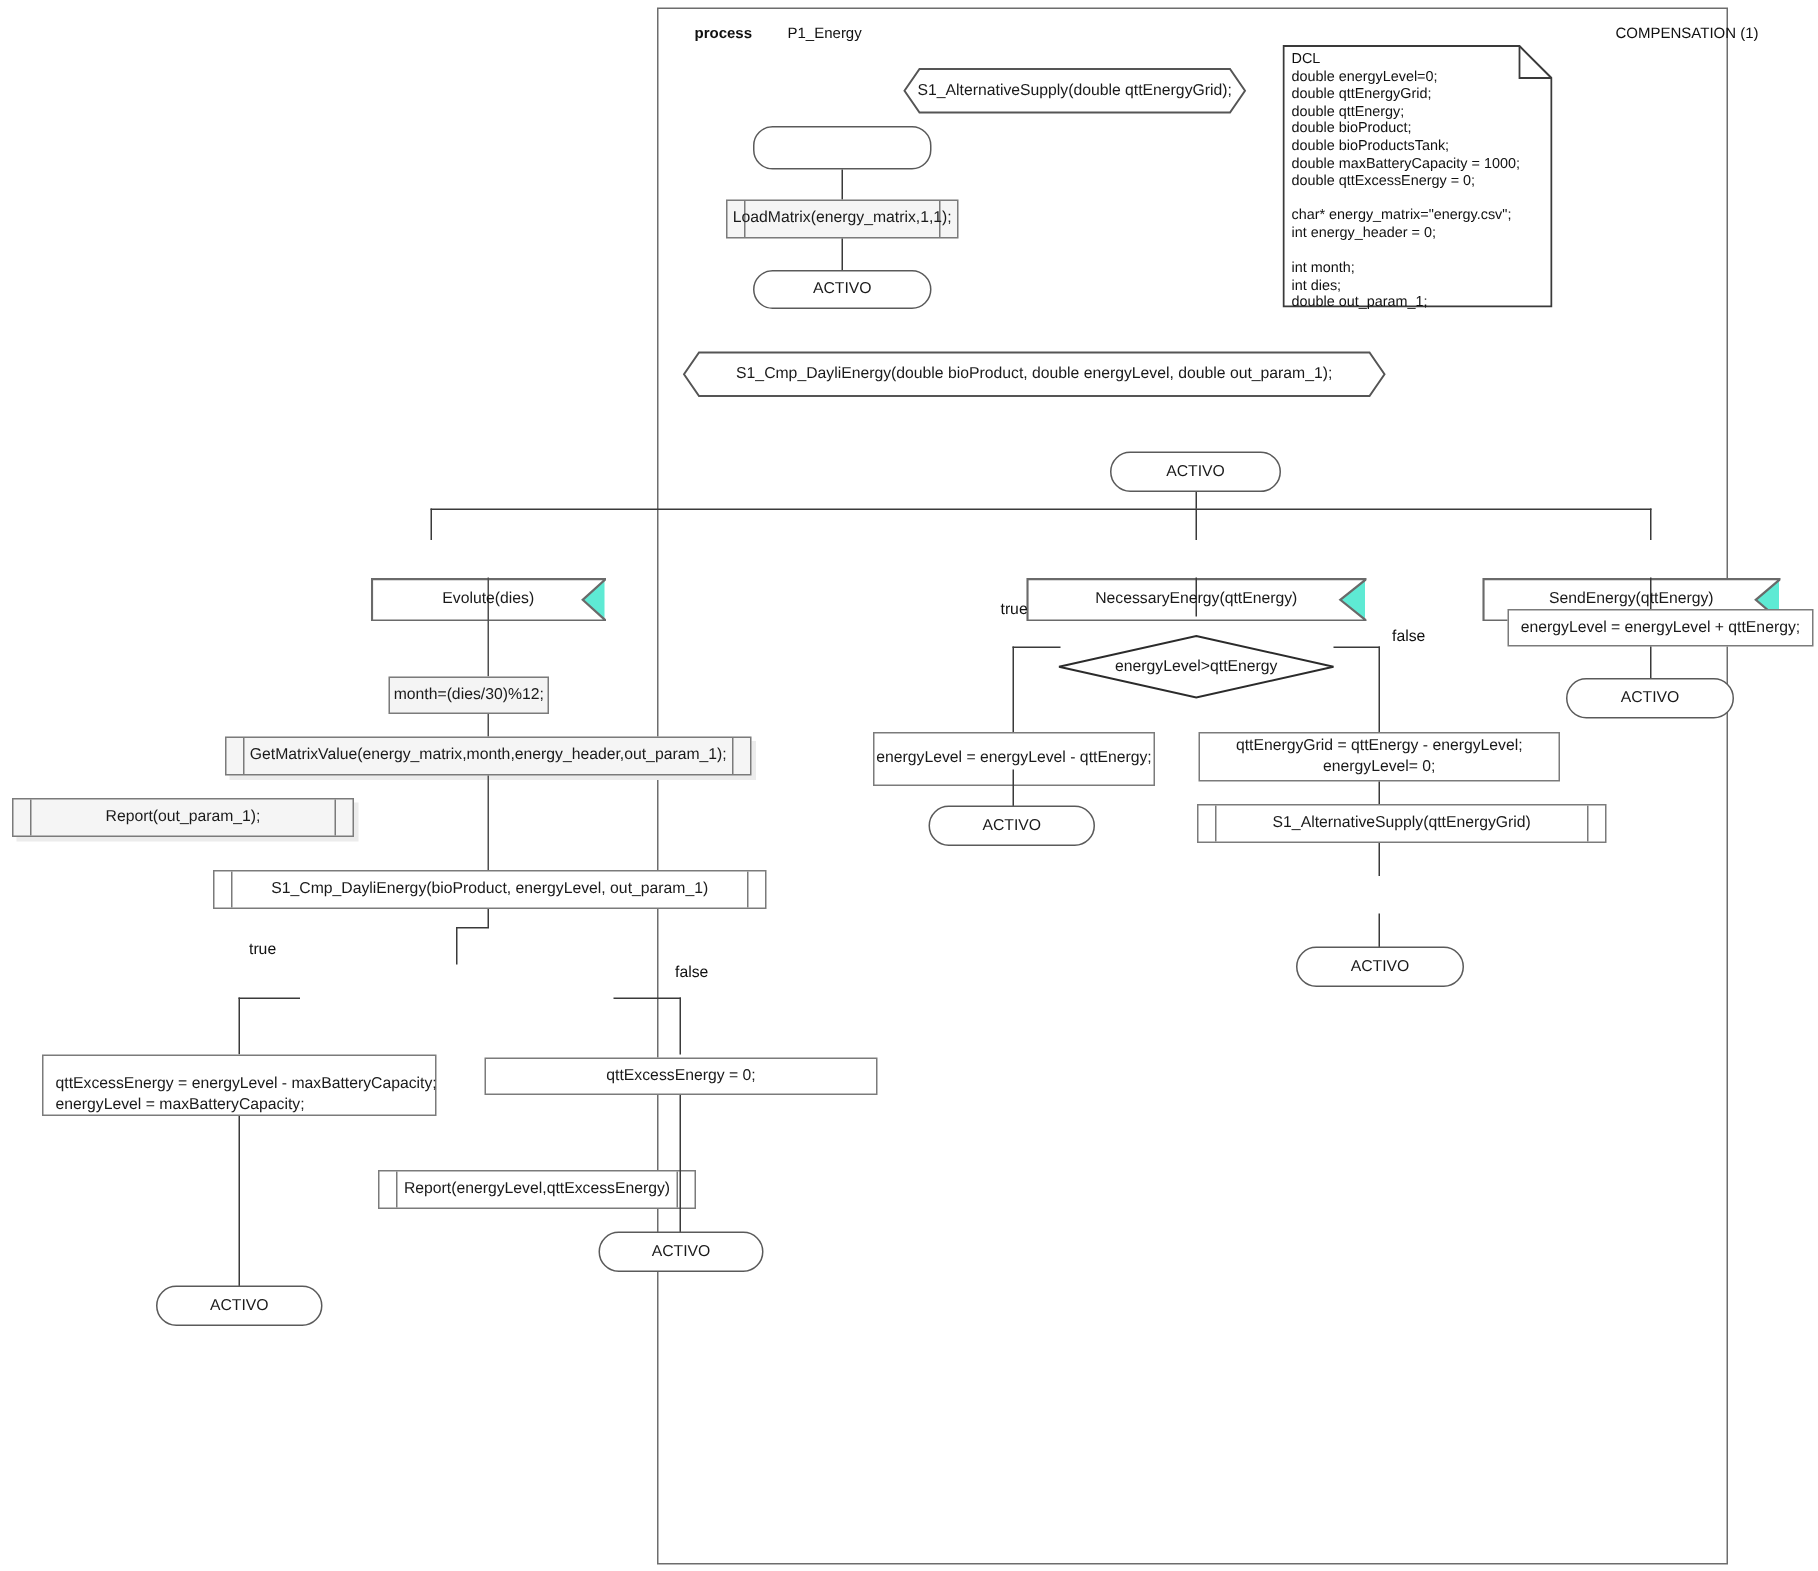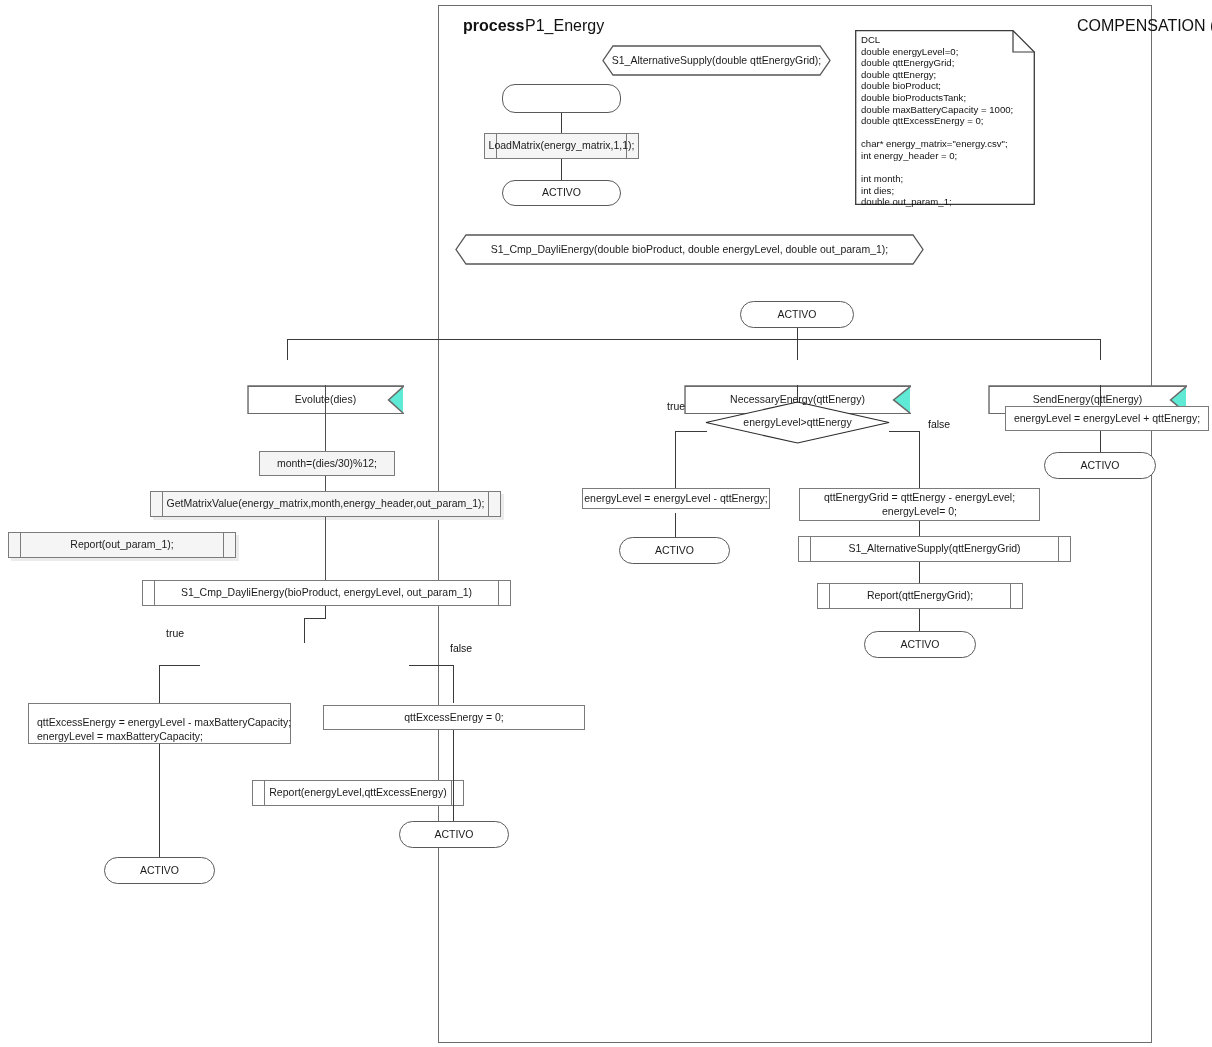--- a/index.html
+++ b/index.html
@@ -33,21 +33,21 @@
     line-height: 1.28;
     white-space: pre;
   }
 
   
   .frame {
     border: 1.2px solid #6d6d6d;
     background: transparent;
   }
   .frame-label {
-    font-size: 16px;
+    font-size: 10px;
     color: #111;
     white-space: pre;
   }
   .frame-label.bold { font-weight: bold; }
 
   
   .line-v { background: #4f4f4f; width: 1.2px; }
   .line-h { background: #4f4f4f; height: 1.2px; }
   .line-v.dark { background: #3a3a3a; }
   .line-h.dark { background: #3a3a3a; }
@@ -266,21 +266,21 @@
 
   <div class="sdl-input" style="left:685px; top:358px; width:225px; height:27px; border:none;">
     <svg class="flag-svg" viewBox="0 0 225 27" preserveAspectRatio="none">
       <path d="M1,1 L224,1 L207,13.5 L224,26 L1,26 Z" fill="#ffffff" stroke="#6a6a6a" stroke-width="1.4"></path>
     </svg>
     <div class="lbl txt" style="line-height:27px; padding-right:22px;">NecessaryEnergy(qttEnergy)</div>
   </div>
 
   <div class="abs line-v" style="left:325px; top:385px; height:66px;"></div>
 
-  <div class="abs sdl-task shade ctr" style="left:259px; top:451px; width:136px; height:25px;">
+  <div class="abs sdl-task shade ctr" style="left:259px; top:451px; width:107px; height:25px;">
     <div class="txt">month=(dies/30)%12;</div>
   </div>
 
   <div class="abs line-v" style="left:325px; top:476px; height:16px;"></div>
 
   <div class="abs sdl-proc shade shadow ctr" style="left:150px; top:491px; width:351px; height:26px;">
     <div class="lbl txt">GetMatrixValue(energy_matrix,month,energy_header,out_param_1);</div>
   </div>
 
   <div class="abs line-v" style="left:325px; top:517px; height:64px;"></div>
@@ -327,37 +327,37 @@
   <div class="abs sdl-state ctr" style="left:399px; top:821px; width:110px; height:27px;">
     <div class="txt">ACTIVO</div>
   </div>
 
   <div class="abs sdl-state ctr" style="left:104px; top:857px; width:111px; height:27px;">
     <div class="txt">ACTIVO</div>
   </div>
 
   <div class="abs line-v dark" style="left:797px; top:385px; height:26px;"></div>
 
-  <div class="sdl-decision" style="left:705px; top:401px; width:185px; height:43px;">
+  <div class="sdl-decision" style="left:705px; top:423px; width:185px; height:43px;">
     <svg width="185" height="43" viewBox="0 0 185 43">
       <path d="M92.5,1 L184,21.5 L92.5,42 L1,21.5 Z" fill="#ffffff" stroke="#2b2b2b" stroke-width="1.2"></path>
     </svg>
     <div class="lbl txt">energyLevel&gt;qttEnergy</div>
   </div>
 
   <div class="abs branch-label" style="left:667px; top:400px;">true</div>
   <div class="abs branch-label" style="left:928px; top:418px;">false</div>
 
   <div class="abs line-h dark" style="left:675px; top:431px; width:32px;"></div>
   <div class="abs line-v dark" style="left:675px; top:431px; height:57px;"></div>
 
   <div class="abs line-h dark" style="left:889px; top:431px; width:31px;"></div>
   <div class="abs line-v dark" style="left:919px; top:431px; height:57px;"></div>
 
-  <div class="abs sdl-task ctr" style="left:582px; top:488px; width:188px; height:21px;">
+  <div class="abs sdl-task ctr" style="left:582px; top:488px; width:188px; height:36px;">
     <div class="txt">energyLevel = energyLevel - qttEnergy;</div>
   </div>
 
   <div class="abs line-v dark" style="left:675px; top:513px; height:25px;"></div>
 
   <div class="abs sdl-state ctr" style="left:619px; top:537px; width:111px; height:27px;">
     <div class="txt">ACTIVO</div>
   </div>
 
   <div class="abs sdl-task ctr" style="left:799px; top:488px; width:241px; height:33px;">
@@ -366,23 +366,20 @@
   </div>
 
   <div class="abs line-v dark" style="left:919px; top:521px; height:16px;"></div>
 
   <div class="abs sdl-proc ctr" style="left:798px; top:536px; width:273px; height:26px;">
     <div class="lbl txt">S1_AlternativeSupply(qttEnergyGrid)</div>
   </div>
 
   <div class="abs line-v dark" style="left:919px; top:562px; height:22px;"></div>
 
-  <div class="abs sdl-proc ctr" style="left:817px; top:583px; width:206px; height:26px;">
-    <div class="lbl txt">Report(qttEnergyGrid);</div>
-  </div>
 
   <div class="abs line-v dark" style="left:919px; top:609px; height:23px;"></div>
 
   <div class="abs sdl-state ctr" style="left:864px; top:631px; width:112px; height:27px;">
     <div class="txt">ACTIVO</div>
   </div>
 
   <div class="abs line-v dark" style="left:1100px; top:385px; height:21px;"></div>
 
   <div class="abs sdl-task ctr" style="left:1005px; top:406px; width:204px; height:25px;">

